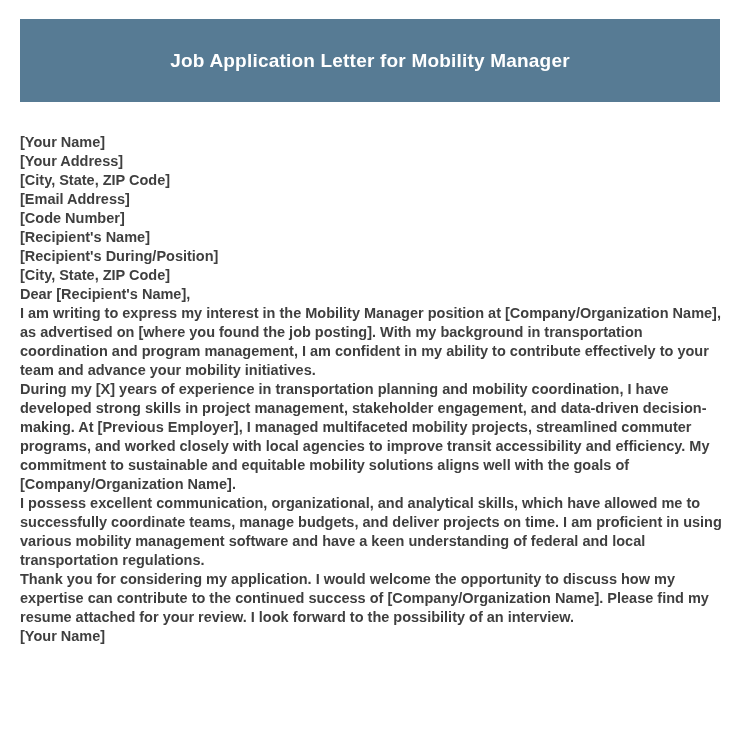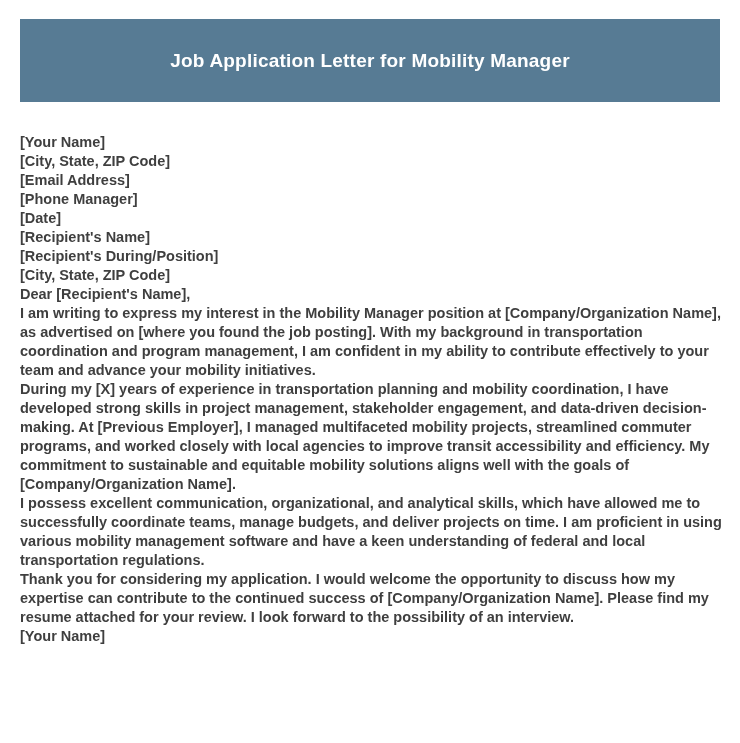--- a/index.html
+++ b/index.html
@@ -51,24 +51,24 @@
 </style>
 </head>
 <body>
 
 <header class="banner">
   <h1>Job Application Letter for Mobility Manager</h1>
 </header>
 
 <main class="letter">
   <p>[Your Name]</p>
+  <p>[Your Address]</p>
   <p>[City, State, ZIP Code]</p>
   <p>[Email Address]</p>
-  <p>[Phone Manager]</p>
-  <p>[Date]</p>
+  <p>[Code Number]</p>
 
   <p>[Recipient's Name]</p>
   <p>[Recipient's During/Position]</p>
   <p>[City, State, ZIP Code]</p>
 
   <p>Dear [Recipient's Name],</p>
 
   <p>I am writing to express my interest in the Mobility Manager position at [Company/Organization Name], as advertised on [where you found the job posting]. With my background in transportation coordination and program management, I am confident in my ability to contribute effectively to your team and advance your mobility initiatives.</p>
   <p>During my [X] years of experience in transportation planning and mobility coordination, I have developed strong skills in project management, stakeholder engagement, and data-driven decision-making. At [Previous Employer], I managed multifaceted mobility projects, streamlined commuter programs, and worked closely with local agencies to improve transit accessibility and efficiency. My commitment to sustainable and equitable mobility solutions aligns well with the goals of [Company/Organization Name].</p>
   <p>I possess excellent communication, organizational, and analytical skills, which have allowed me to successfully coordinate teams, manage budgets, and deliver projects on time. I am proficient in using various mobility management software and have a keen understanding of federal and local transportation regulations.</p>

